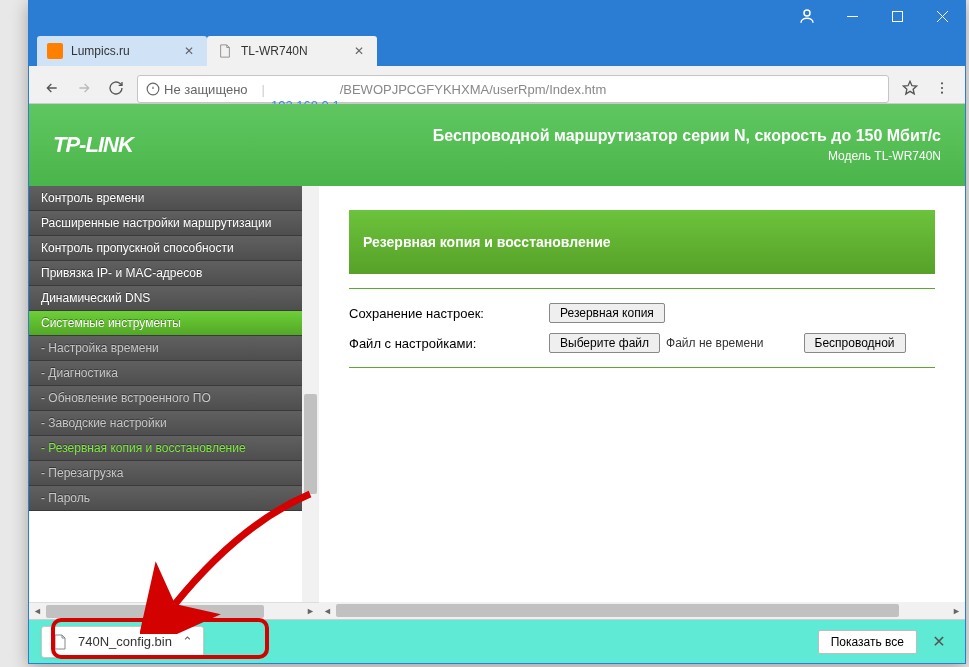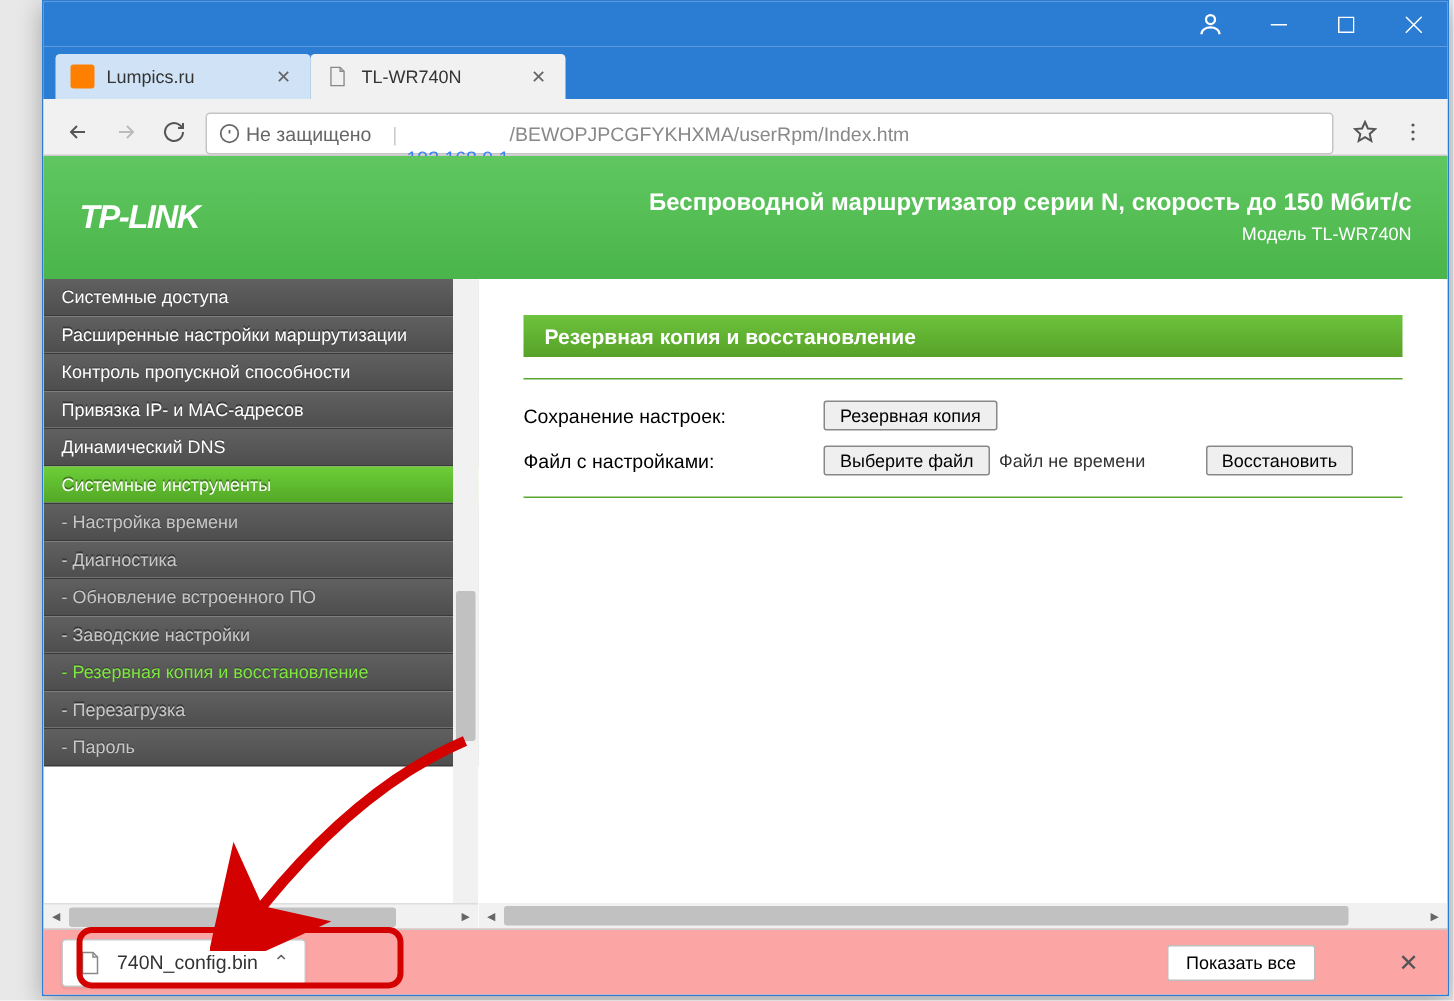--- a/index.html
+++ b/index.html
@@ -51,34 +51,34 @@
 .menu li.sub.cur { color:#7ee93f; }
 .sidebar-scroll { position:absolute; bottom:0; left:0; right:0; height:17px; background:#f1f1f1; border-top:1px solid #ddd; display:flex; align-items:center; }
 .sidebar-scroll .arrow { width:17px; height:17px; display:flex; align-items:center; justify-content:center; color:#666; font-size:9px; }
 .sidebar-scroll .track { flex:1; height:17px; position:relative; }
 .sidebar-scroll .thumb { position:absolute; left:0; width:85%; top:2px; bottom:2px; background:#c1c1c1; border-radius:2px; }
 .sidebar-vscroll { position:absolute; right:0; top:0; bottom:17px; width:17px; background:#f1f1f1; }
 .sidebar-vscroll .vthumb { position:absolute; left:2px; right:2px; top:50%; height:100px; background:#c1c1c1; border-radius:2px; }
 
 .main { flex:1; background:#fff; padding:24px 30px; position:relative; overflow:hidden; }
 .panel { }
-.panel-title { background:#60b030; background:linear-gradient(#6cc33c,#57a128); color:#fff; font-size:14px; font-weight:600; padding:6px 14px; }
+.panel-title { background:#60b030; background:linear-gradient(#6cc33c,#57a128); color:#fff; font-size:14px; font-weight:600; padding:24px 14px; }
 .panel hr { border:none; border-top:1px solid #5aa82f; margin:14px 0; }
 .row { display:flex; align-items:center; margin-bottom:10px; font-size:13px; }
 .row .lbl { width:160px; text-align:left; color:#000; }
 .row .btn { font-size:12px; padding:2px 10px; border:1px solid #888; background:#efefef; border-radius:2px; cursor:pointer;margin-left:40px; }
 .row .txt { font-size:12px; color:#333; margin-left:6px; }
 .row .btn2 { margin-left:40px; }
 .main .hscroll { position:absolute; bottom:0; left:0; right:0; height:17px; background:#f1f1f1; display:flex; align-items:center; }
 .main .hscroll .arrow { width:17px; height:17px; display:flex; align-items:center; justify-content:center; color:#666; font-size:9px; }
 .main .hscroll .track { flex:1; position:relative; height:17px; }
 .main .hscroll .thumb { position:absolute; left:0; width:92%; top:2px; bottom:2px; background:#c1c1c1; border-radius:2px; }
 
 
-.dlbar { position:absolute; bottom:0; left:0; right:0; height:44px; background:#fca5a5; border-top:1px solid #ccc; display:flex; align-items:center; padding:0 12px;gap:40px; }
+.dlbar { position:absolute; bottom:0; left:0; right:0; height:44px; background:#5eead4; border-top:1px solid #ccc; display:flex; align-items:center; padding:0 12px; }
 .dlitem { height:32px; border:1px solid #c8c8c8; background:#fff; border-radius:3px; display:flex; align-items:center; padding:0 10px; gap:10px; font-size:13px; color:#333; box-shadow:0 1px 2px rgba(0,0,0,.08); }
 .dlitem .ficon { width:16px; height:16px; }
 .dlitem .chev { color:#666; }
 .showall { margin-left:auto; border:1px solid #bdbdbd; background:#fff; padding:4px 12px; font-size:12px; border-radius:2px; cursor:pointer; }
 .dlclose { width:28px; height:28px; display:flex; align-items:center; justify-content:center; margin-left:8px; color:#555; }
 
 
 .annot-box { position:absolute; left:51px; bottom:8px; width:218px; height:41px; border:4px solid #d30100; border-radius:10px; pointer-events:none; }
 .arrow-svg { position:absolute; left:140px; top:484px; width:180px; height:150px; pointer-events:none; }
 </style>
@@ -176,21 +176,21 @@
       <div class="logo">TP-LINK</div>
       <div class="hdrtext">
         <div class="line1">Беспроводной маршрутизатор серии N, скорость до 150 Мбит/с</div>
         <div class="line2">Модель TL-WR740N</div>
       </div>
     </div>
 
     <div class="content">
       <div class="sidebar">
         <ul class="menu" id="menu">
-            <li class="">Системные доступа</li>
+            <li class="">Контроль времени</li>
             <li class="">Расширенные настройки маршрутизации</li>
             <li class="">Контроль пропускной способности</li>
             <li class="">Привязка IP- и MAC-адресов</li>
             <li class="">Динамический DNS</li>
             <li class="sel">Системные инструменты</li>
             <li class="sub">- Настройка времени</li>
             <li class="sub">- Диагностика</li>
             <li class="sub">- Обновление встроенного ПО</li>
             <li class="sub">- Заводские настройки</li>
             <li class="sub cur">- Резервная копия и восстановление</li>
@@ -214,21 +214,21 @@
           <div class="panel-title">Резервная копия и восстановление</div>
           <hr>
           <div class="row">
             <span class="lbl">Сохранение настроек:</span>
             <button class="btn">Резервная копия</button>
           </div>
           <div class="row">
             <span class="lbl">Файл с настройками:</span>
             <button class="btn">Выберите файл</button>
             <span class="txt">Файл не времени</span>
-            <button class="btn btn2">Восстановить</button>
+            <button class="btn btn2">Беспроводной</button>
           </div>
           <hr>
         </div>
         <div class="hscroll">
           <div class="arrow">◄</div>
             <div class="track">
               <div class="thumb"></div>
             </div>
             <div class="arrow">►</div>
         </div>

